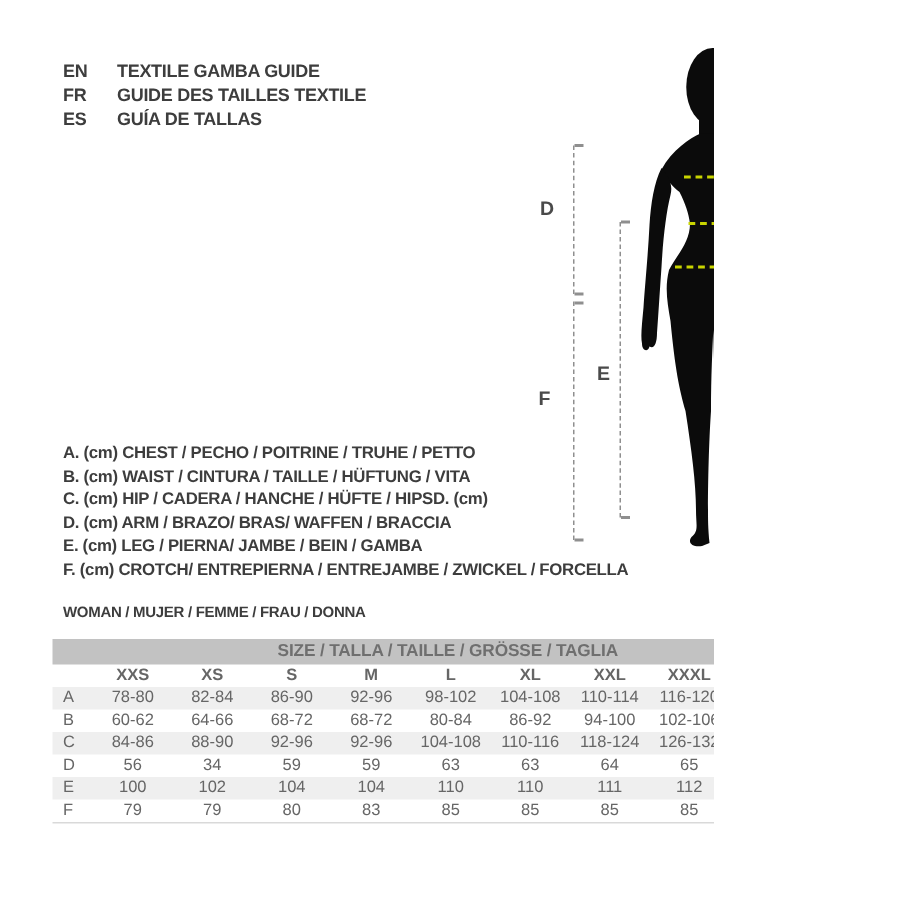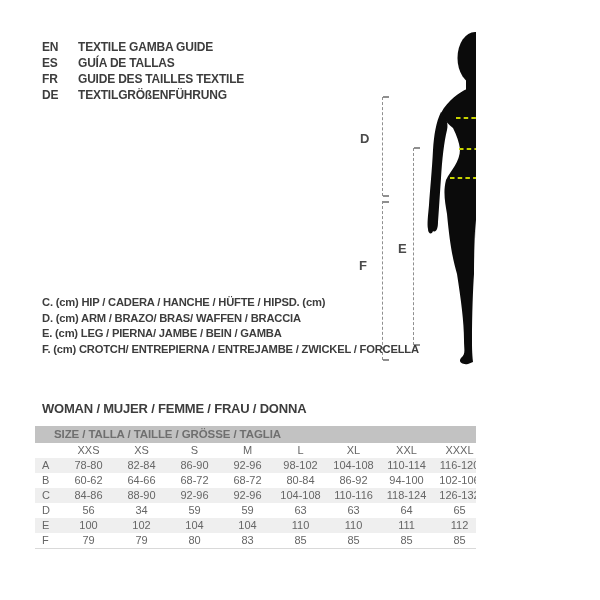--- a/index.html
+++ b/index.html
@@ -16,55 +16,51 @@
   .fig-svg{position:absolute;left:370px;top:20px;}
   .mlabel{position:absolute;font-size:13px;line-height:13px;font-weight:600;
     color:var(--label_text);letter-spacing:0;}
   .vline{position:absolute;width:0;border-left:1.5px dashed var(--line_color);}
   .tick{position:absolute;width:6px;height:1.5px;background:var(--line_color);}
   
   .legend{position:absolute;left:42px;top:295px;}
   .legend-row{height:15.5px;line-height:15.5px;font-size:11.2px;font-weight:700;
     color:var(--heading_text);letter-spacing:-0.2px;white-space:nowrap;}
   
-  .cat-line{position:absolute;left:42px;top:402px;font-size:13px;line-height:13px;
+  .cat-line{position:absolute;left:42px;top:402px;font-size:10px;line-height:13px;
     font-weight:700;color:var(--heading_text);letter-spacing:-0.2px;}
   
   .size-table{position:absolute;left:35px;top:426px;width:523px;}
   .tband{height:17px;line-height:17px;background:var(--band_bg);color:var(--band_text);
-    font-size:11.5px;font-weight:700;padding-left:19px;letter-spacing:-0.1px;box-sizing:border-box;}
+    font-size:11.5px;font-weight:700;padding-left:4px;letter-spacing:-0.1px;box-sizing:border-box;text-align:center;}
   .trow{display:grid;grid-template-columns:27px repeat(8,53px) 1fr;height:15px;
     line-height:15px;font-size:11px;color:var(--table_text);}
-  .trow.head{font-weight:400;}
+  .trow.head{font-weight:700;}
   .trow.stripe{background:var(--stripe);}
   .trow.last{border-bottom:1px solid #d9d9d9;}
   .tlabel{padding-left:7px;}
   .tcell{text-align:center;}
 </style>
 </head>
 <body>
 
 <div id="canvas">
 
   <div class="lang-list">
     <div class="lang-row">
       <span class="lang-code">EN</span>
       <span class="lang-text">TEXTILE GAMBA GUIDE</span>
     </div>
     <div class="lang-row">
+      <span class="lang-code">FR</span>
+      <span class="lang-text">GUIDE DES TAILLES TEXTILE</span>
+    </div>
+    <div class="lang-row">
       <span class="lang-code">ES</span>
       <span class="lang-text">GUÍA DE TALLAS</span>
-    </div>
-    <div class="lang-row">
-      <span class="lang-code">FR</span>
-      <span class="lang-text">GUIDE DES TAILLES TEXTILE</span>
-    </div>
-    <div class="lang-row">
-      <span class="lang-code">DE</span>
-      <span class="lang-text">TEXTILGRÖßENFÜHRUNG</span>
     </div>
   </div>
 
   <svg class="fig-svg" width="212" height="350" viewBox="0 0 212 350">
     <g fill="#0b0b0b">
       <ellipse cx="105" cy="38" rx="17.5" ry="26"></ellipse>
       <rect x="96" y="50" width="18" height="28"></rect>
       <path d="M 71,93
         C 78,80 90,72 97,69 L 113,69 C 120,72 132,80 139,93
         C 135,101 131,105 127,108 C 123,116 121,122 120,129
@@ -113,20 +109,22 @@
   <div class="tick" style="left:383px;top:201px;"></div>
   <div class="tick" style="left:383px;top:359px;"></div>
   <div class="tick" style="left:414px;top:147px;"></div>
   <div class="tick" style="left:414px;top:344px;"></div>
 
   <span class="mlabel" style="left:360px;top:132px;">D</span>
   <span class="mlabel" style="left:398px;top:242px;">E</span>
   <span class="mlabel" style="left:359px;top:259px;">F</span>
 
   <div class="legend">
+    <div class="legend-row">A. (cm) CHEST / PECHO / POITRINE / TRUHE / PETTO</div>
+    <div class="legend-row">B. (cm) WAIST / CINTURA / TAILLE / HÜFTUNG / VITA</div>
     <div class="legend-row">C. (cm) HIP / CADERA / HANCHE / HÜFTE / HIPSD. (cm)</div>
     <div class="legend-row">D. (cm) ARM / BRAZO/ BRAS/ WAFFEN / BRACCIA</div>
     <div class="legend-row">E. (cm) LEG / PIERNA/ JAMBE / BEIN / GAMBA</div>
     <div class="legend-row">F. (cm) CROTCH/ ENTREPIERNA / ENTREJAMBE / ZWICKEL / FORCELLA</div>
   </div>
 
   <div class="cat-line">WOMAN / MUJER / FEMME / FRAU / DONNA</div>
 
   <div class="size-table">
     <div class="tband">SIZE / TALLA / TAILLE / GRÖSSE / TAGLIA</div>

